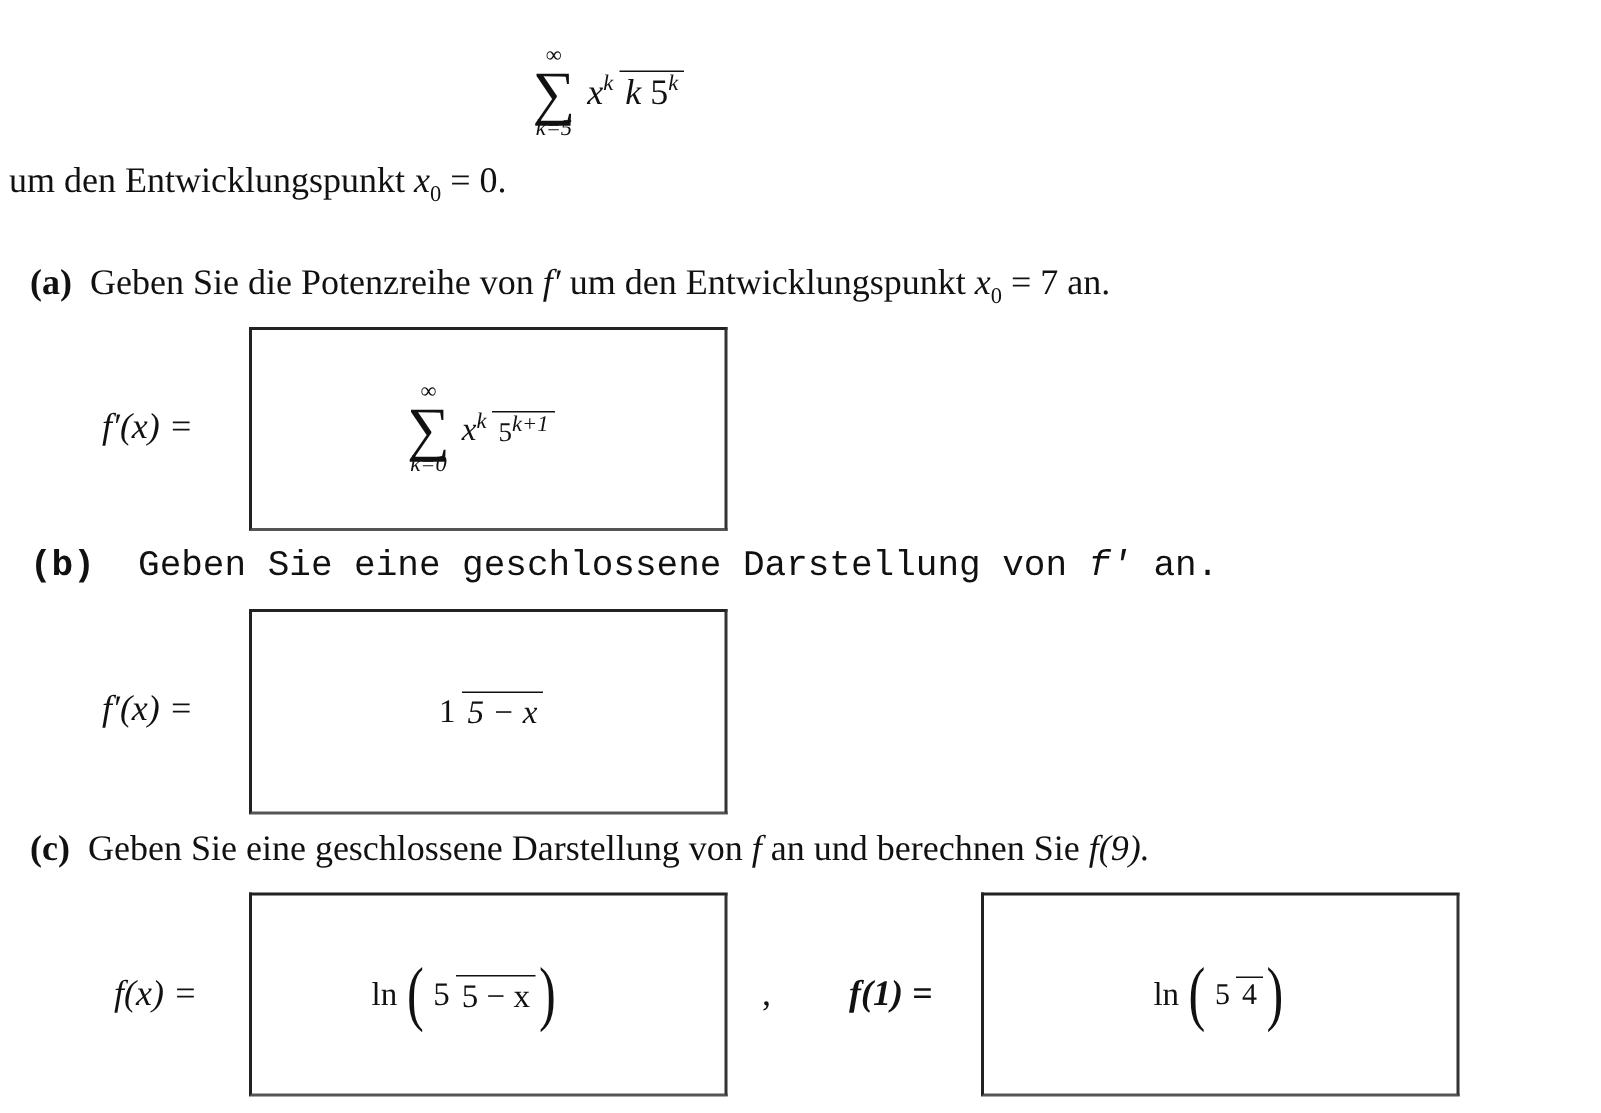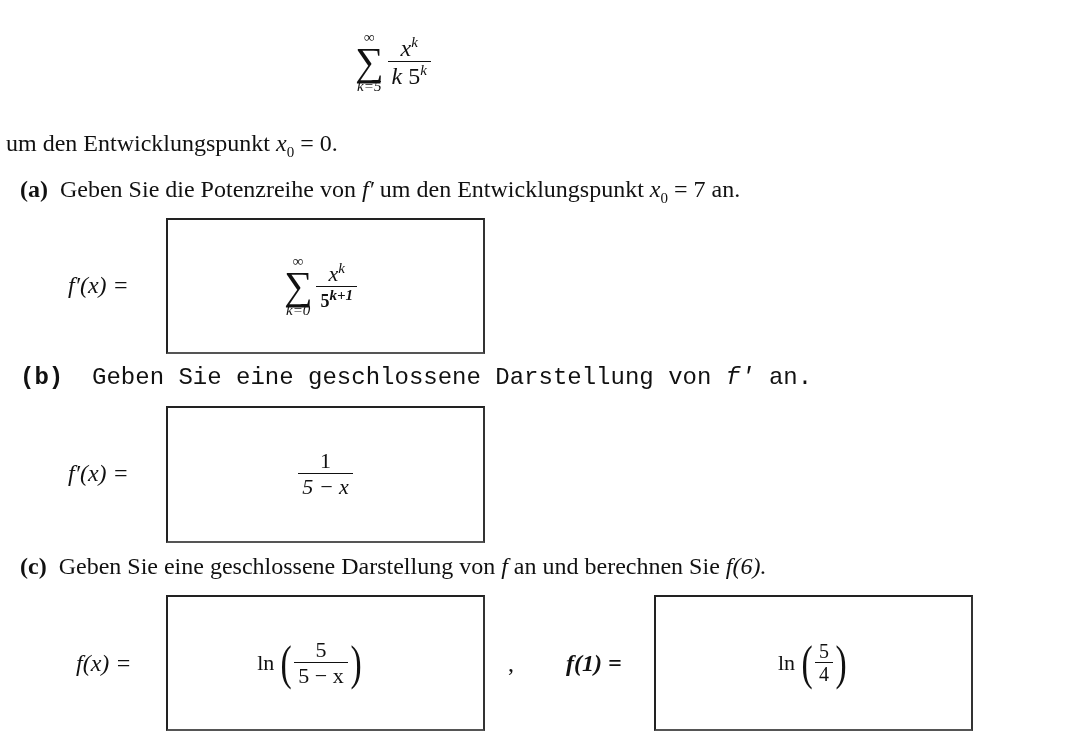--- a/index.html
+++ b/index.html
@@ -2,21 +2,21 @@
 <html><head>
 <meta charset="utf-8">
 <style>
   html, body { margin:0; padding:0; background:#ffffff; }
   body { width:1067px; height:742px; position:relative; overflow:hidden;
          font-family:"Liberation Serif", "DejaVu Serif", serif; color:#111; }
   .abs { position:absolute; }
   .it { font-style:italic; }
   .txt { font-size:24px; white-space:nowrap; }
   .bold { font-weight:bold; }
-  .frac { display:inline-flex; flex-direction:column; align-items:center; vertical-align:middle; }
+  .frac { display:inline-flex; align-items:center; vertical-align:middle; }
   .frac .num { padding:0 4px; line-height:1.1; }
   .frac .den { border-top:1.5px solid #111; padding:0 4px; line-height:1.15; }
   .sum { display:inline-flex; flex-direction:column; align-items:center; vertical-align:middle; }
   .sum .sig { font-size:40px; line-height:0.85; }
   .sum .lim { font-size:15px; line-height:1; }
   .box { position:absolute; border:2px solid #222; border-right-color:#333; border-bottom-color:#555;
          box-sizing:border-box; display:flex; align-items:center; justify-content:center; background:#fff; }
   .paren { font-size:48px; line-height:1; transform:scaleX(0.7); display:inline-block; vertical-align:middle; font-weight:200; }
   sup { font-size:15px; }
   sub { font-size:15px; }
@@ -30,21 +30,21 @@
     <span class="lim">∞</span>
     <span class="sig">∑</span>
     <span class="lim it">k=5</span>
   </span>
   <span class="frac" style="margin-left:4px;">
     <span class="num"><span class="it">x</span><sup class="it">k</sup></span>
     <span class="den"><span class="it">k</span> <span>5</span><sup class="it">k</sup></span>
   </span>
 </div>
 
-<div class="abs txt" style="left:6px; top:130px;">
+<div class="abs txt" style="left:6px; top:108px;">
   <span>um den Entwicklungspunkt</span>
   <span class="it">x</span><sub>0</sub>
   <span>= 0.</span>
 </div>
 
 <div class="abs txt" style="left:20px; top:176px;">
   <span class="bold">(a)</span>&nbsp;
   <span>Geben Sie die Potenzreihe von</span>
   <span class="it">f′</span>
   <span>um den Entwicklungspunkt</span>
@@ -54,21 +54,21 @@
 <div class="abs lbl it" style="left:68px; top:272px;">f′(x) =</div>
 <div class="box" style="left:166px; top:218px; width:319px; height:136px;">
   <div style="display:flex; align-items:center; font-size:22px; margin-left:-10px;">
     <span class="sum">
       <span class="lim">∞</span>
       <span class="sig">∑</span>
       <span class="lim it">k=0</span>
     </span>
     <span class="frac" style="margin-left:4px;">
       <span class="num"><span class="it">x</span><sup class="it">k</sup></span>
-      <span class="den" style="font-size:18px;font-weight:bold;"><span>5</span><sup class="it">k+1</sup></span>
+      <span class="den" style="font-size:18px;"><span>5</span><sup class="it">k+1</sup></span>
     </span>
   </div>
 </div>
 
 <div class="abs txt" style="left:20px; top:364px;font-family:Liberation Mono, monospace;">
   <span class="bold">(b)</span>&nbsp;
   <span>Geben Sie eine geschlossene Darstellung von</span>
   <span class="it">f′</span>
   <span>an.</span>
 </div>
@@ -78,21 +78,21 @@
     <span class="num">1</span>
     <span class="den it">5 − x</span>
   </span>
 </div>
 
 <div class="abs txt" style="left:20px; top:553px;">
   <span class="bold">(c)</span>&nbsp;
   <span>Geben Sie eine geschlossene Darstellung von</span>
   <span class="it">f</span>
   <span>an und berechnen Sie</span>
-  <span class="it">f(6).</span>
+  <span class="it">f(9).</span>
 </div>
 <div class="abs lbl it" style="left:76px; top:650px;font-style:italic;">f(x) =</div>
 <div class="box" style="left:166px; top:595px; width:319px; height:136px;">
   <div style="display:flex; align-items:center; font-size:22px; margin-left:-30px;">
     <span style="margin-right:4px;">ln</span>
     <span class="paren">(</span>
     <span class="frac">
       <span class="num">5</span>
       <span class="den">5 − x</span>
     </span>

